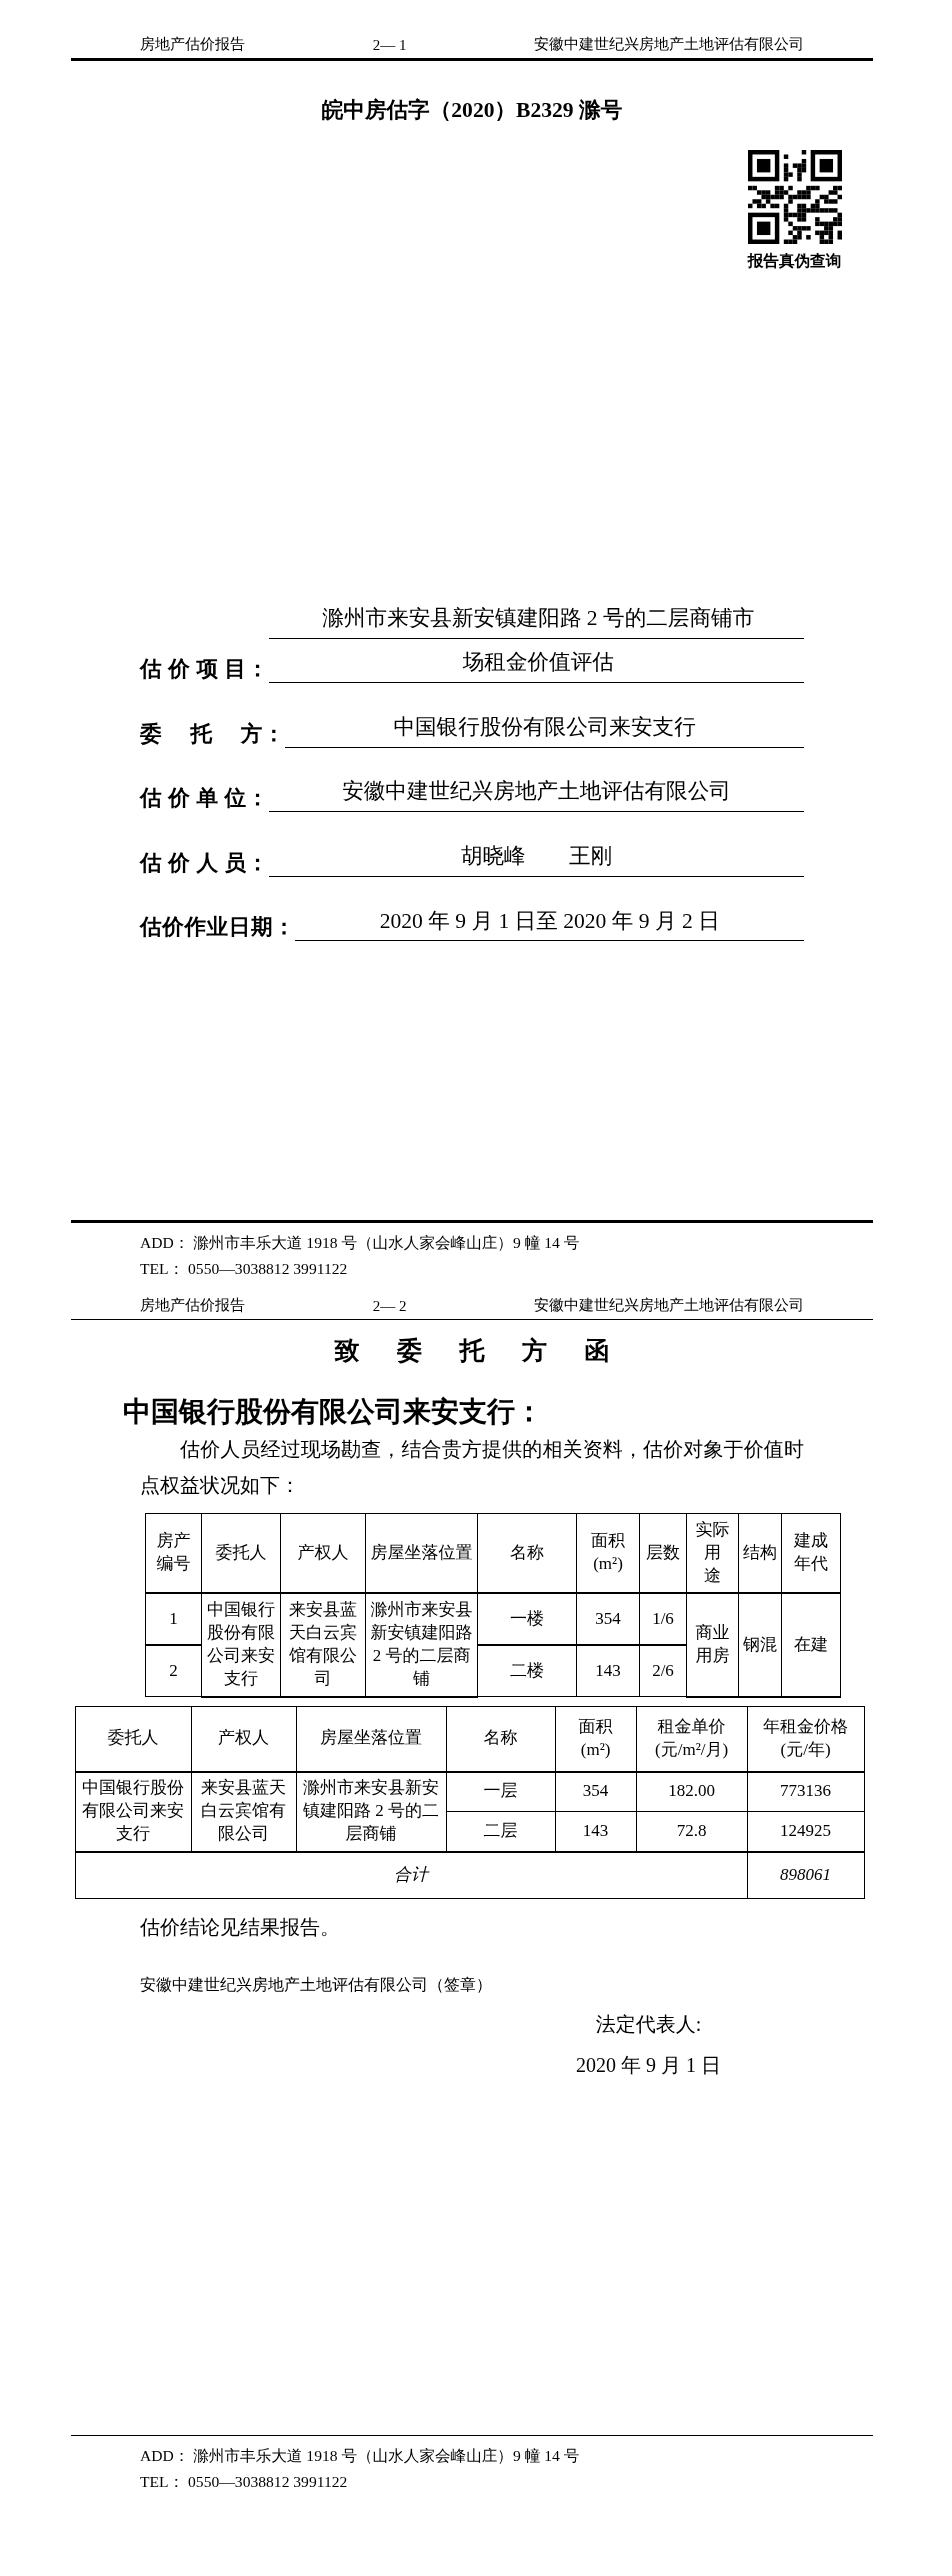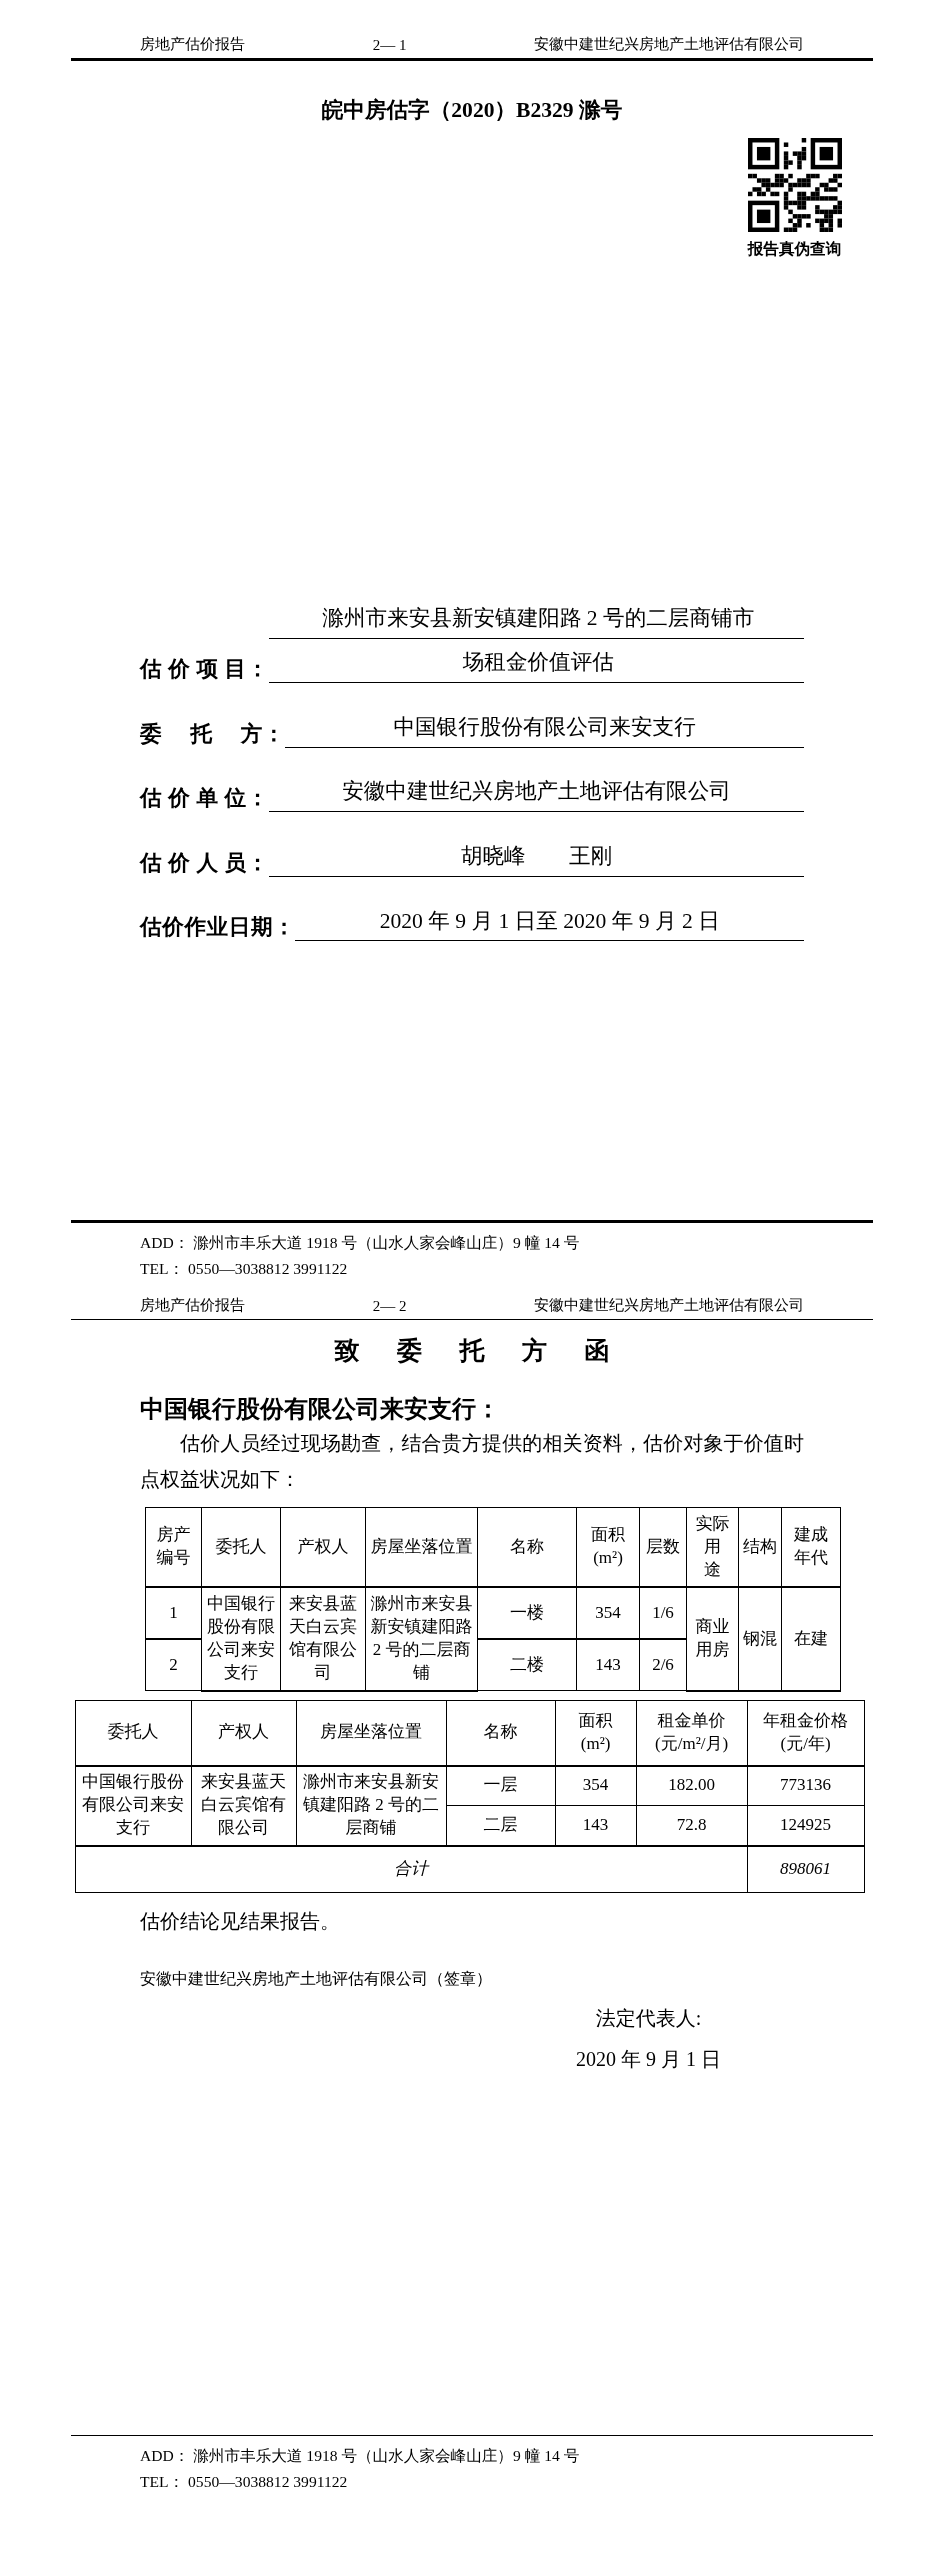--- a/index.html
+++ b/index.html
@@ -6,21 +6,21 @@
   body{width:952px;font-family:"Liberation Serif","DejaVu Serif",serif;}
   .page{position:relative;width:944px;height:1288px;box-sizing:border-box;padding:0 71px;overflow:hidden;background:#fff;}
 
   
   .doc-header{display:flex;justify-content:space-between;align-items:flex-end;
     padding:0 69px 3.6px 69px;font-size:15px;}
   .hdr-thick{border-bottom:3px solid #000;margin-top:35px;}
   .hdr-thin{border-bottom:1.8px solid #000;margin-top:8.4px;}
 
   
-  .qr-wrap{position:absolute;top:138px;right:102px;width:95px;text-align:center;}
+  .qr-wrap{position:absolute;top:150px;right:102px;width:95px;text-align:center;}
   .qr-caption{font-size:15.6px;font-weight:bold;margin-top:4.8px;}
 
   .main-title{text-align:center;font-size:43px;font-weight:bold;letter-spacing:8.4px;text-indent:8.4px;margin-top:161px;}
   .doc-no{text-align:center;font-size:21.6px;font-weight:bold;margin-top:34px;}
 
   
   .form-block{margin:480px 69px 0 69px;}
   .form-row{display:flex;align-items:flex-end;font-size:21.6px;margin-bottom:15.6px;}
   .form-label{font-weight:bold;white-space:nowrap;letter-spacing:0.6px;margin-top:20px;}
   .form-value{flex:1;border-bottom:1.2px solid #000;text-align:center;padding-bottom:4.8px;line-height:1.35;min-height:28px;}
@@ -28,21 +28,21 @@
   .stack{flex:1;}
   .stack .form-value + .form-value{margin-top:9.6px;}
 
   
   .page-footer{position:absolute;left:71px;right:71px;padding:7.2px 0 0 69px;font-size:15.6px;line-height:1.65;}
   .ftr-thick{top:1220px;border-top:3px solid #000;}
   .ftr-thin{top:1147px;border-top:1.2px solid #000;}
 
   
   .fn-title{text-align:center;font-size:25px;font-weight:bold;letter-spacing:15.6px;text-indent:15.6px;margin-top:14.4px;}
-  .salutation{margin:26px 69px 0 69px;font-size:24px;font-weight:bold;}
+  .salutation{margin:26px 69px 0 52px;font-size:28px;font-weight:bold;}
   .para{margin:0 69px;font-size:20px;line-height:36px;text-align:justify;text-indent:40px;}
   .para.mt{margin-top:2.4px;}
   .em-bu{font-weight:bold;text-decoration:underline;}
   .em-b{font-weight:bold;}
   .no-indent{text-indent:0;margin-top:10.8px;}
 
   table{border-collapse:collapse;table-layout:fixed;border:1.8px solid #000;}
   th,td{border:1.2px solid #000;text-align:center;vertical-align:middle;
     font-size:17px;font-weight:normal;line-height:1.35;padding:4.8px 2.4px;word-break:break-all;}
   thead th{white-space:pre-line;border-bottom:2.4px solid #000;}

